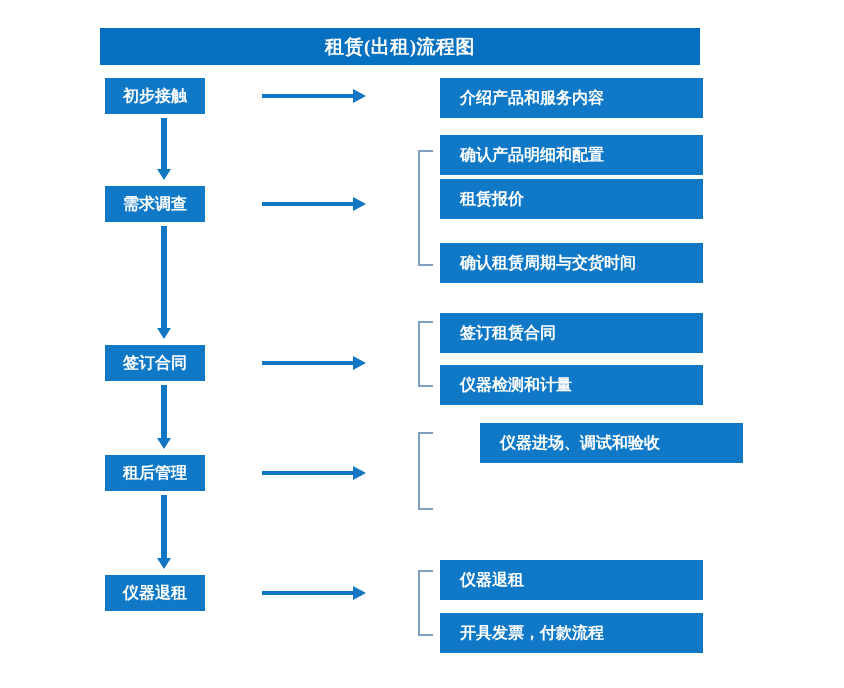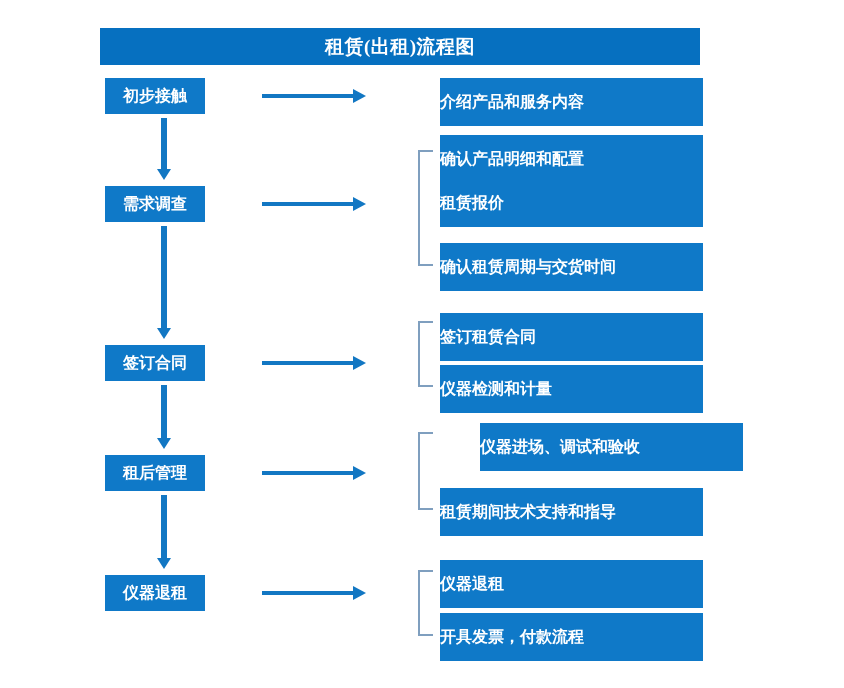--- a/index.html
+++ b/index.html
@@ -52,23 +52,23 @@
   .node.left {
     left: 105px;
     width: 100px;
     height: 36px;
     justify-content: center;
     font-size: 16px;
   }
   .node.right {
     left: 440px;
     width: 263px;
-    height: 48px;
+    height: 40px;
     justify-content: flex-start;
-    padding-left: 0;
+    padding-left: 20px;
     font-size: 16px;
   }
 
   
   .h-arrow {
     position: absolute;
     left: 262px;
     width: 104px;
     height: 14px;
   }
@@ -173,21 +173,20 @@
     <span class="head"></span>
   </div>
 
   <div class="node left" style="top:455px;">租后管理</div>
   <div class="h-arrow" style="top:466px;">
     <span class="shaft"></span>
     <span class="head"></span>
   </div>
   <div class="bracket" style="top:432px; height:78px;"></div>
   <div class="node right" style="top:423px;margin-left:40px;">仪器进场、调试和验收</div>
-  <div class="node right" style="top:488px;">租赁期间技术支持和指导</div>
 
   <div class="v-arrow" style="top:495px; height:74px;">
     <span class="shaft" style="height:63px;"></span>
     <span class="head"></span>
   </div>
 
   <div class="node left" style="top:575px;">仪器退租</div>
   <div class="h-arrow" style="top:586px;">
     <span class="shaft"></span>
     <span class="head"></span>

